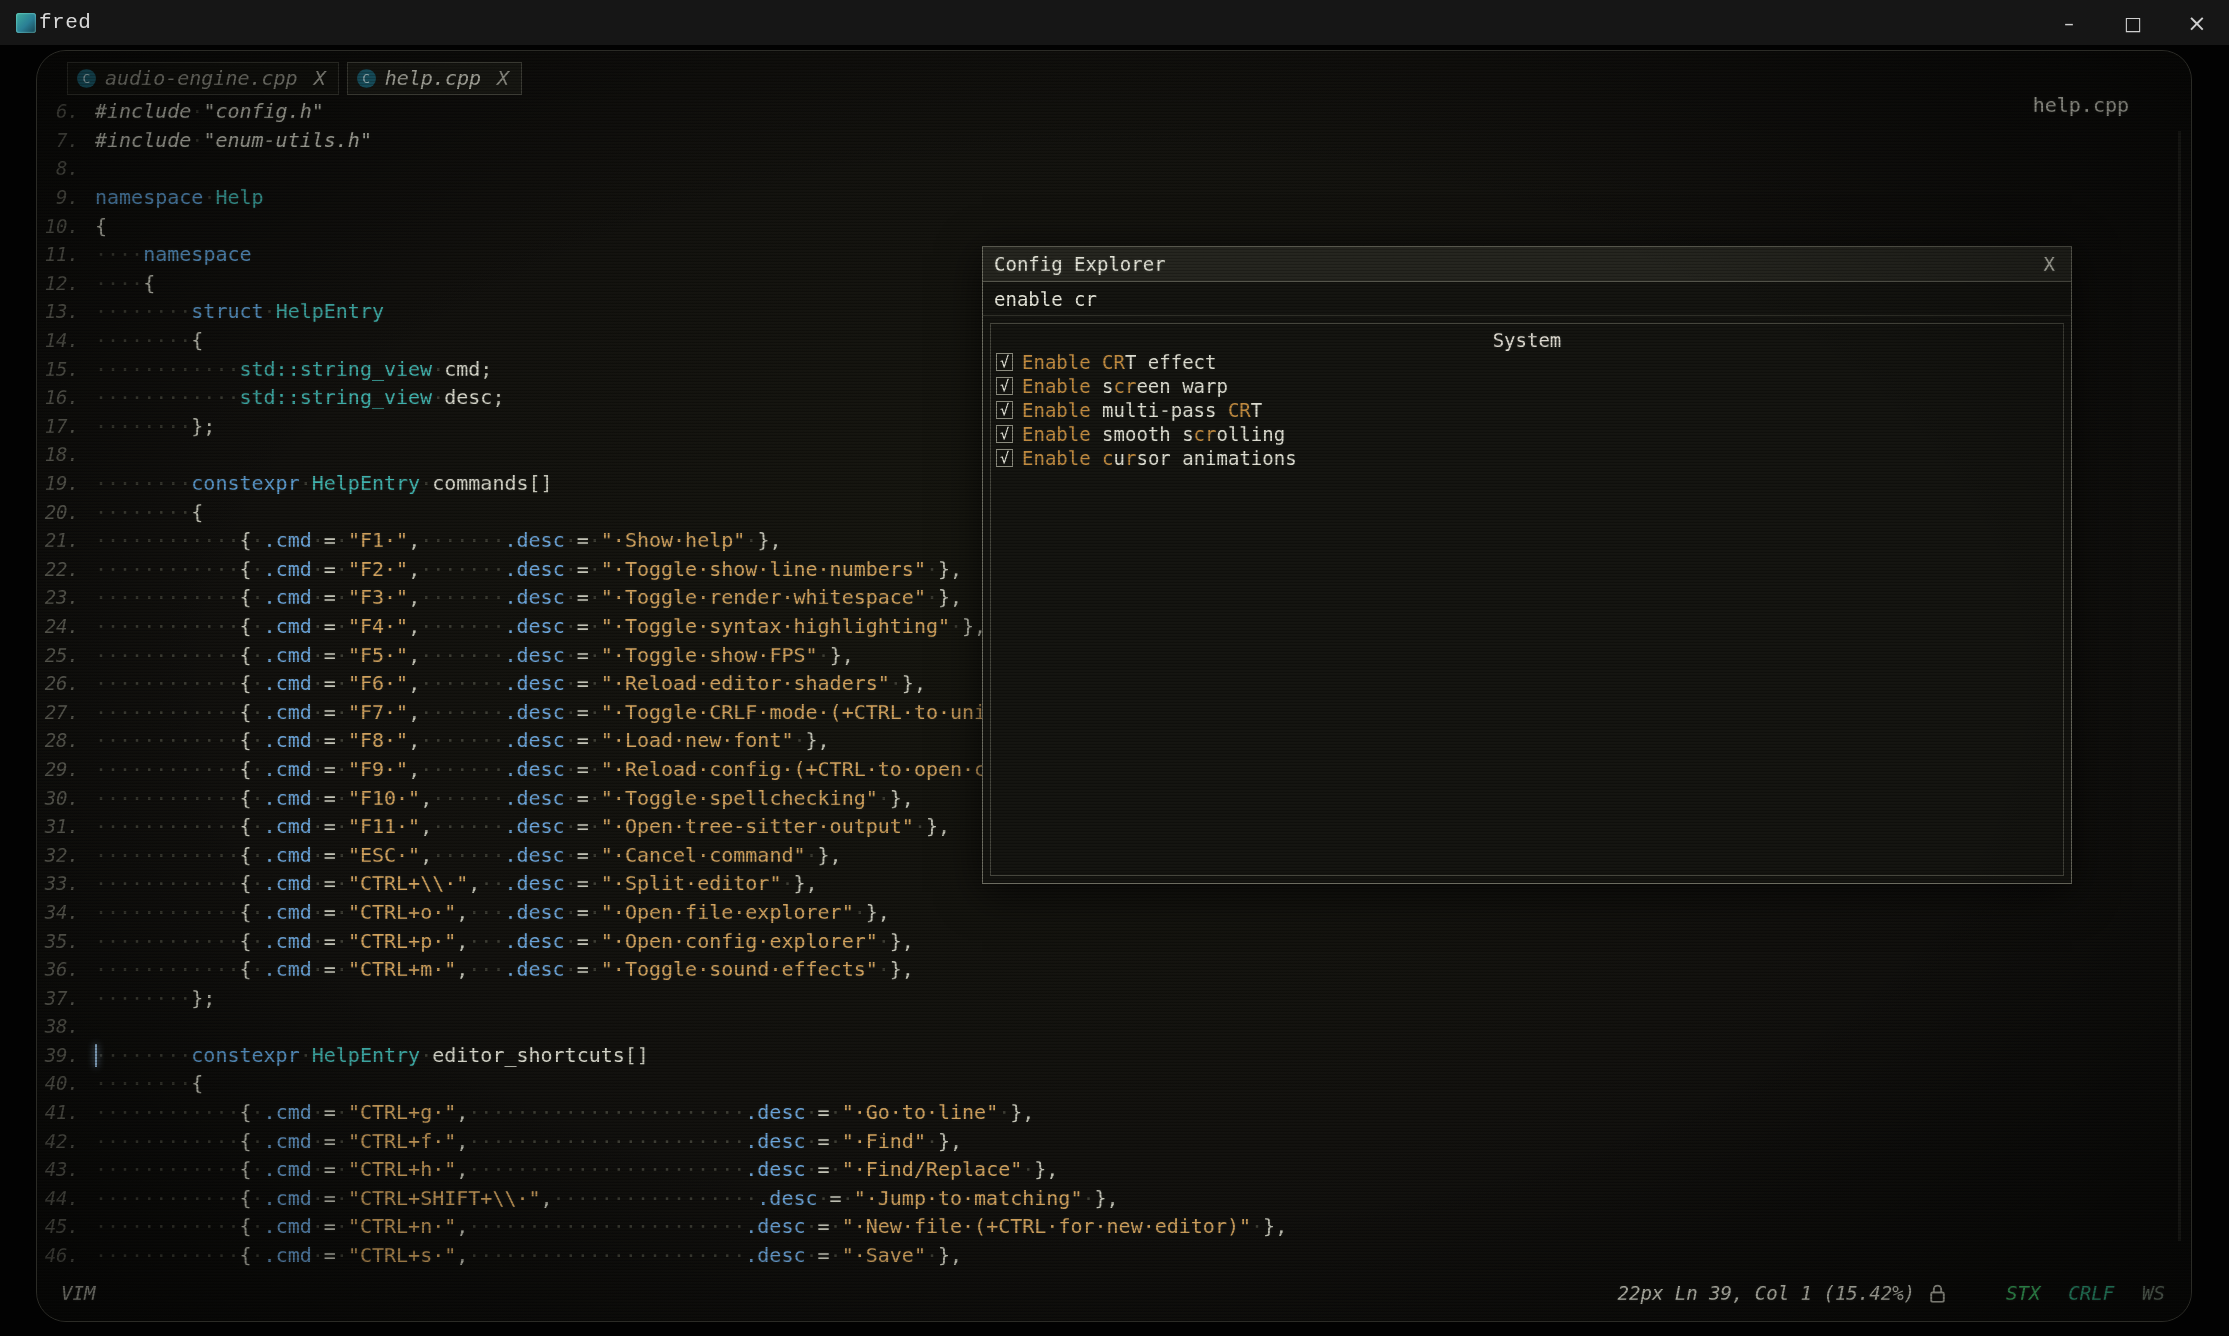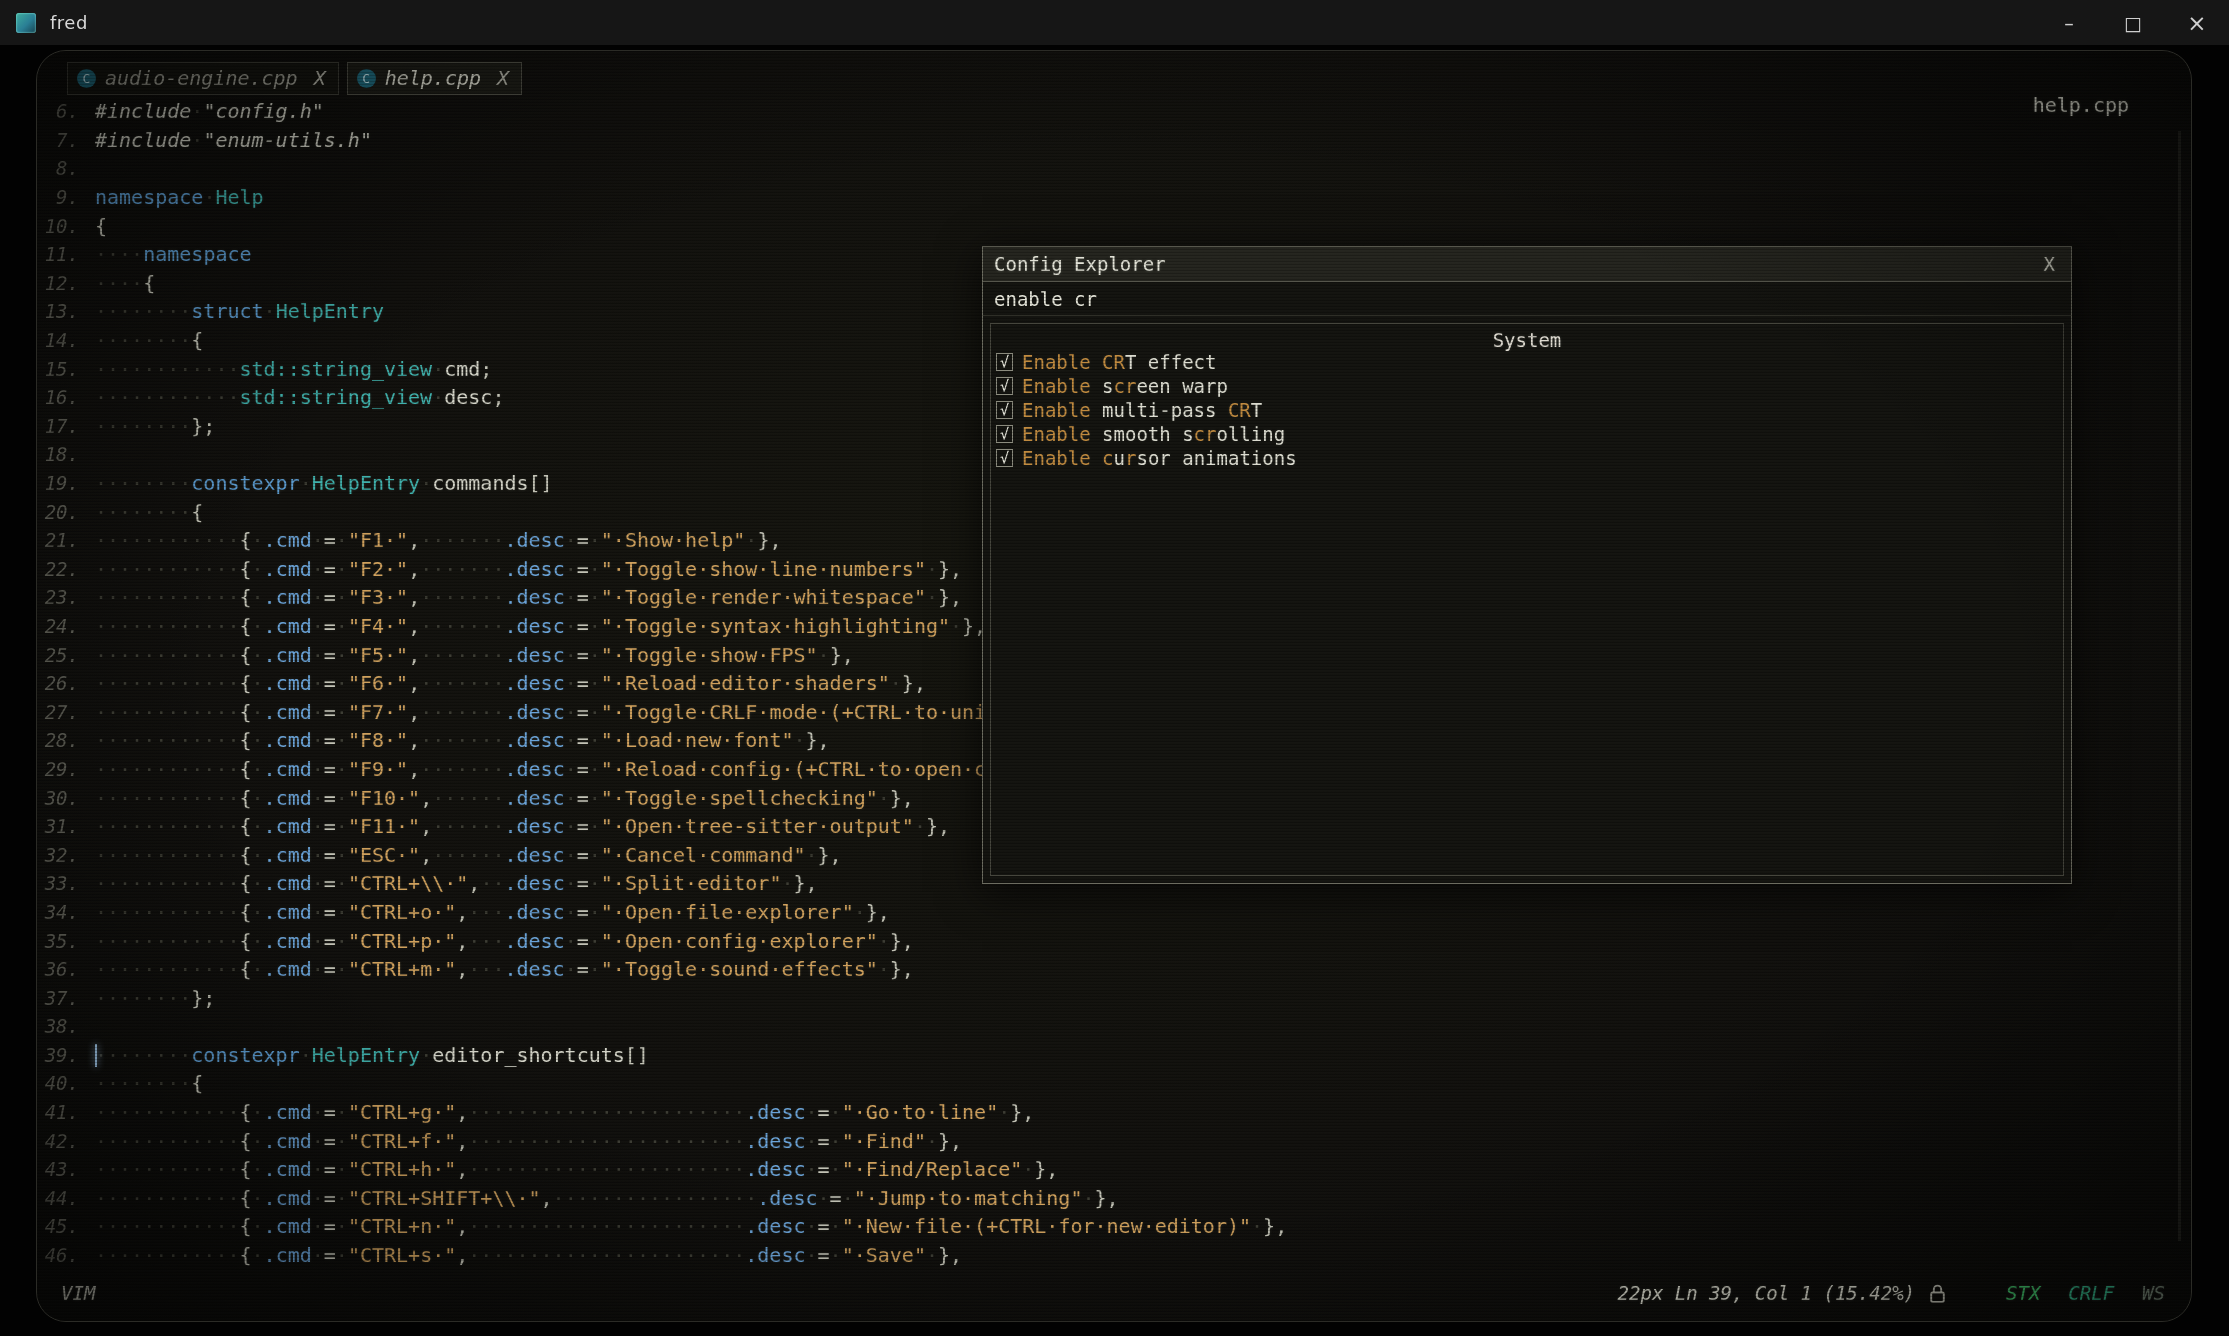--- a/index.html
+++ b/index.html
@@ -6,21 +6,21 @@
   html,body { width:2229px; height:1336px; overflow:hidden; background:#020202; }
   body { font-family:"DejaVu Sans Mono", monospace; position:relative; }
 
   
   .titlebar { position:absolute; top:0; left:0; right:0; height:45px; background:#161616;
               display:flex; align-items:center; color:#d8d8d8; z-index:100;
               font-family:"DejaVu Sans", "Liberation Sans", sans-serif; }
   .app-icon { width:20px; height:20px; margin-left:16px; border-radius:3px;
               background:linear-gradient(135deg,#3fae9e 0%, #2a7f95 55%, #17424f 100%);
               box-shadow:inset 0 0 2px #9fe; }
-  .title-text { margin-left:14px; font-size:18px; letter-spacing:.5px; }
+  .title-text { margin-left:3px; font-size:21px; letter-spacing:.5px;font-family:Liberation Mono, monospace; }
   .win-btns { margin-left:auto; display:flex; height:100%; }
   .win-btn { width:64px; height:100%; display:flex; align-items:center; justify-content:center;
              color:#cfcfcf; font-size:19px; }
   .win-btn:last-child { font-size:23px; }
 
   
   .screen { position:absolute; top:50px; left:36px; width:2156px; height:1272px;
             border-radius:30px; border:1px solid #2b2b26; overflow:hidden;
             background:radial-gradient(ellipse at 50% 42%, #16160f 0%, #11100d 55%, #0b0b09 100%); }
   .scanlines { position:absolute; inset:0; z-index:60; pointer-events:none;

